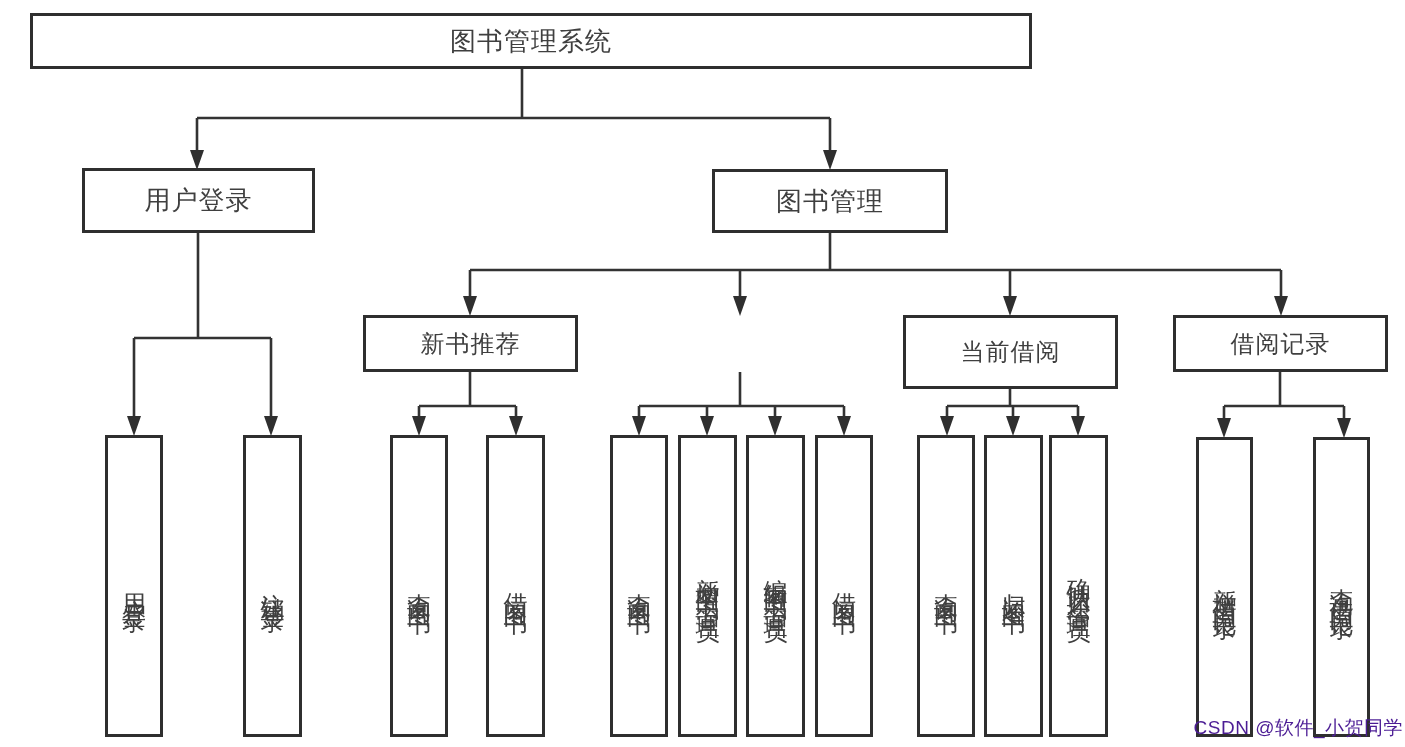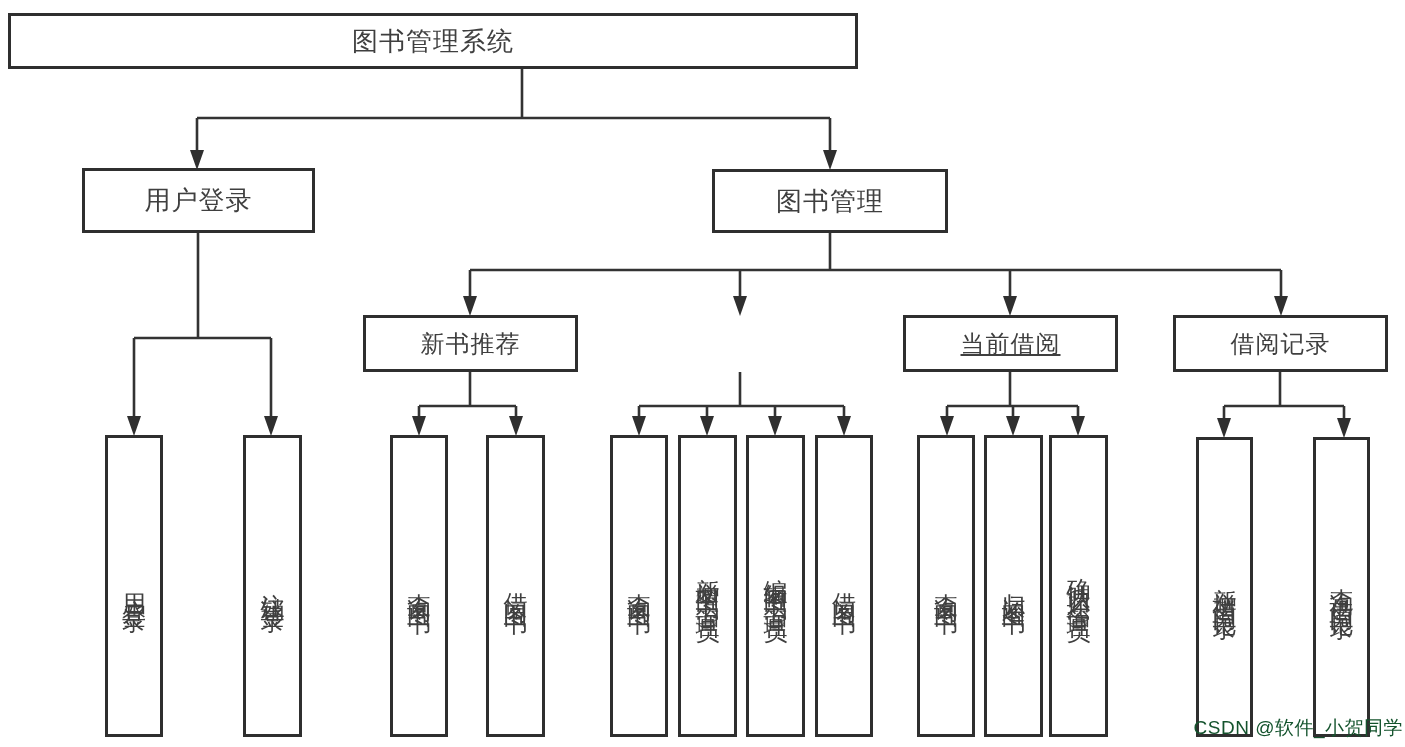--- a/index.html
+++ b/index.html
@@ -42,21 +42,21 @@
     font-size: 24px;
     letter-spacing: 6px;
     line-height: 1;
   }
   .watermark {
     position: absolute;
     left: 1178px;
     top: 715px;
     width: 225px;
     font-size: 19px;
-    color: #14532d;
+    color: #4c1d95;
     letter-spacing: 0.5px;
     white-space: nowrap;
     text-align: right;
   }
 </style>
 </head>
 <body>
 
 <div class="stage">
 
@@ -84,27 +84,27 @@
       <polygon points="768,416 782,416 775,436"></polygon>
       <polygon points="837,416 851,416 844,436"></polygon>
       <polygon points="940,416 954,416 947,436"></polygon>
       <polygon points="1006,416 1020,416 1013,436"></polygon>
       <polygon points="1071,416 1085,416 1078,436"></polygon>
       <polygon points="1217,418 1231,418 1224,438"></polygon>
       <polygon points="1337,418 1351,418 1344,438"></polygon>
     </g>
   </svg>
 
-  <div class="box h1" style="left:8px; top:13px; width:850px; height:56px;">图书管理系统</div>
+  <div class="box h1" style="left:30px; top:13px; width:1002px; height:56px;">图书管理系统</div>
 
   <div class="box h2" style="left:82px; top:168px; width:233px; height:65px;">用户登录</div>
   <div class="box h2" style="left:712px; top:169px; width:236px; height:64px;">图书管理</div>
 
   <div class="box h3" style="left:363px; top:315px; width:215px; height:57px;text-align:right;">新书推荐</div>
-  <div class="box h3" style="left:903px; top:315px; width:215px; height:57px;text-decoration:underline;">当前借阅</div>
+  <div class="box h3" style="left:903px; top:315px; width:215px; height:74px;">当前借阅</div>
   <div class="box h3" style="left:1173px; top:315px; width:215px; height:57px;">借阅记录</div>
 
   <div class="box v" style="left:105px; top:435px; width:58px; height:302px;">用户登录</div>
   <div class="box v" style="left:243px; top:435px; width:59px; height:302px;">注销登录</div>
 
   <div class="box v" style="left:390px; top:435px; width:58px; height:302px;">查询图书</div>
   <div class="box v" style="left:486px; top:435px; width:59px; height:302px;">借阅图书</div>
 
   <div class="box v" style="left:610px; top:435px; width:58px; height:302px;">查询图书</div>
   <div class="box v" style="left:678px; top:435px; width:59px; height:302px;">新增图书（管理员）</div>

